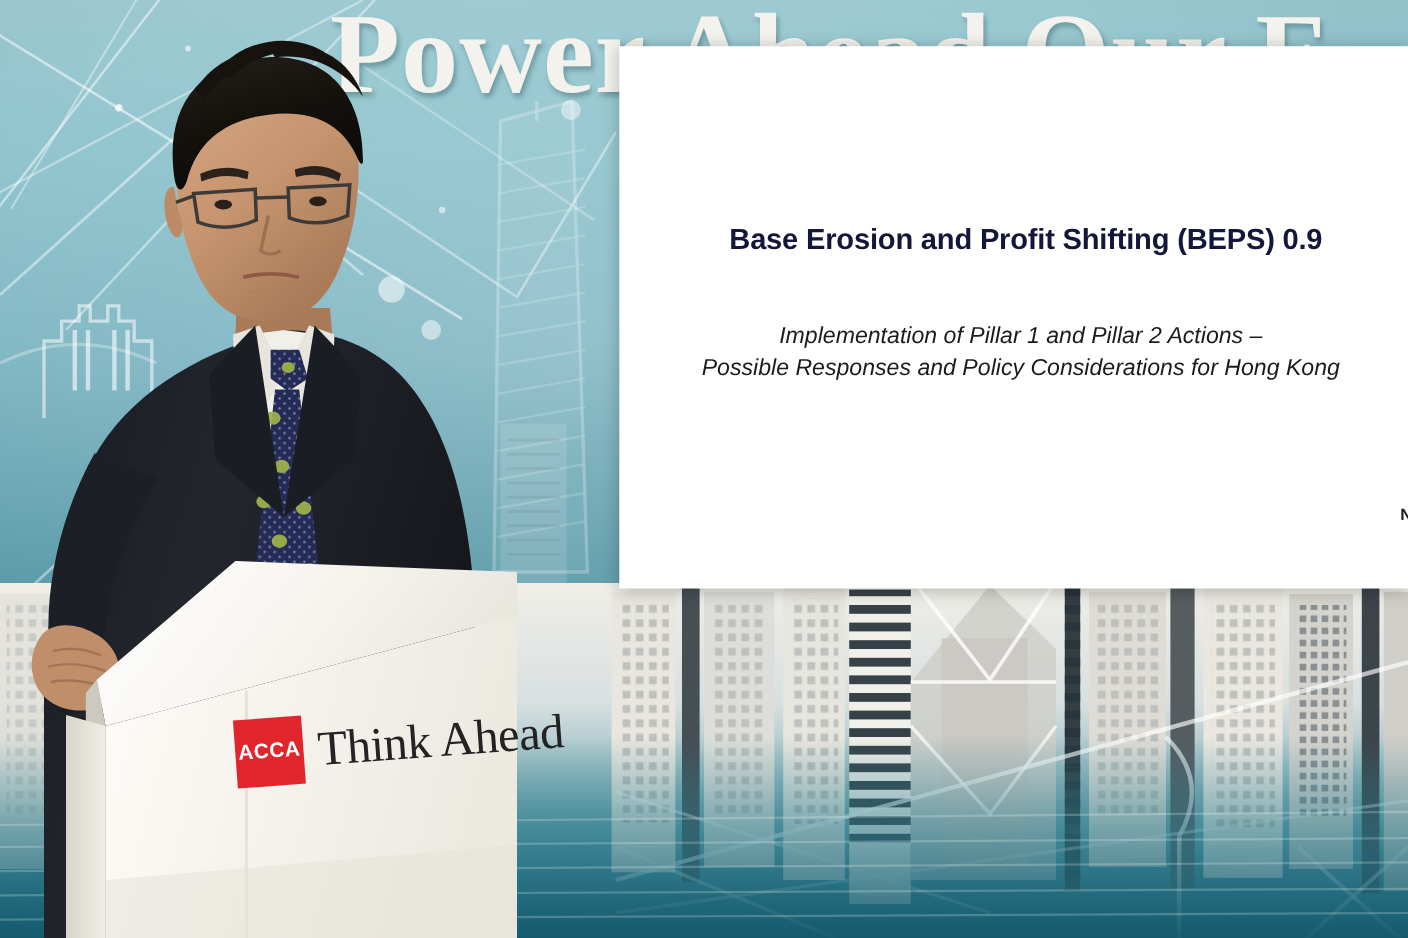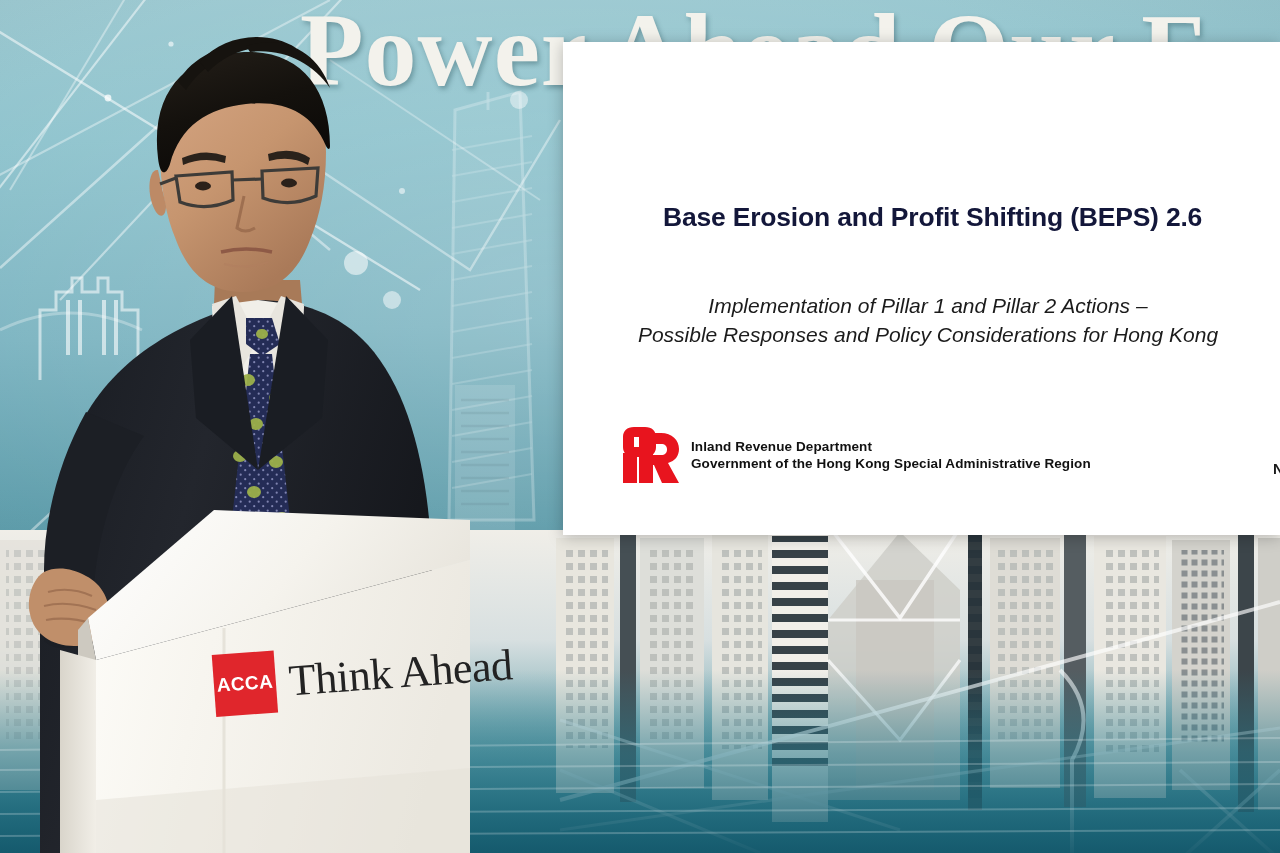--- a/index.html
+++ b/index.html
@@ -523,42 +523,24 @@
 
   <div class="acca-logo">
     <div class="acca-badge">
       <span>ACCA</span>
     </div>
     <div class="acca-tagline">Think Ahead</div>
   </div>
 
   <div class="slide">
 
-    <div class="slide-title">Base Erosion and Profit Shifting (BEPS) 2.6</div>
+    <div class="slide-title">Base Erosion and Profit Shifting (BEPS) 0.9</div>
 
     <div class="slide-subtitle">
       <div>Implementation of Pillar 1 and Pillar 2 Actions –</div>
       <div>Possible Responses and Policy Considerations for Hong Kong</div>
     </div>
 
-    <div class="ird-lockup">
-      <svg class="ird-mark" viewBox="0 0 59 56">
-        <g fill="#e8141e">
-
-          <path d="M2 10 C2 4, 6 0, 13 0 L24 0 C31 0, 35 4, 35 10 L35 20 C35 26, 31 30, 24 30 L13 30
-                   C6 30, 2 26, 2 20 Z M13 10 L13 20 L24 20 L24 10 Z"></path>
-
-          <path d="M2 26 L16 26 L16 56 L2 56 Z"></path>
-
-          <path d="M18 6 L40 6 C51 6, 58 13, 58 22 C58 29, 54 34, 47 36 L58 56 L41 56 L33 38 L32 38 L32 56
-                   L18 56 Z M32 17 L32 28 L40 28 C44 28, 46 26, 46 22.5 C46 19, 44 17, 40 17 Z"></path>
-        </g>
-      </svg>
-      <div class="ird-textblock">
-        <div class="ird-line1">Inland Revenue Department</div>
-        <div class="ird-line2">Government of the Hong Kong Special Administrative Region</div>
-      </div>
-    </div>
 
     <div class="slide-edge-frag">N</div>
   </div>
 
 </div>
 
 </body></html>

